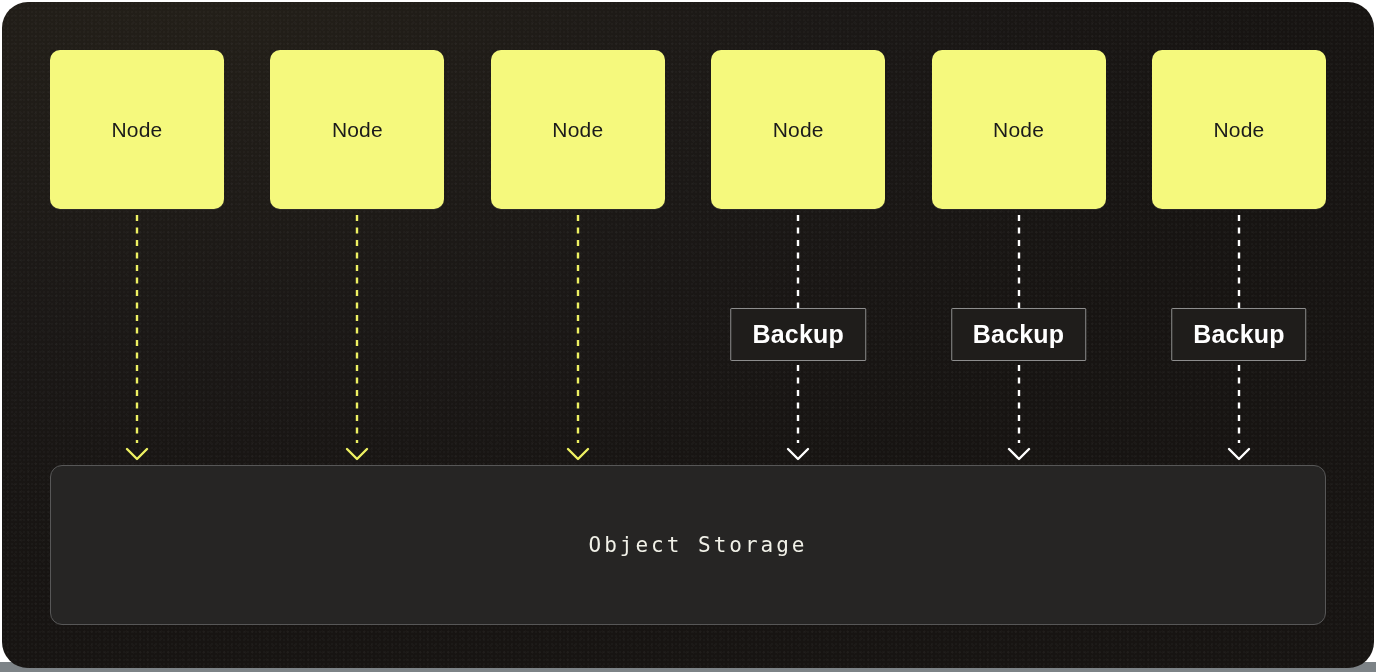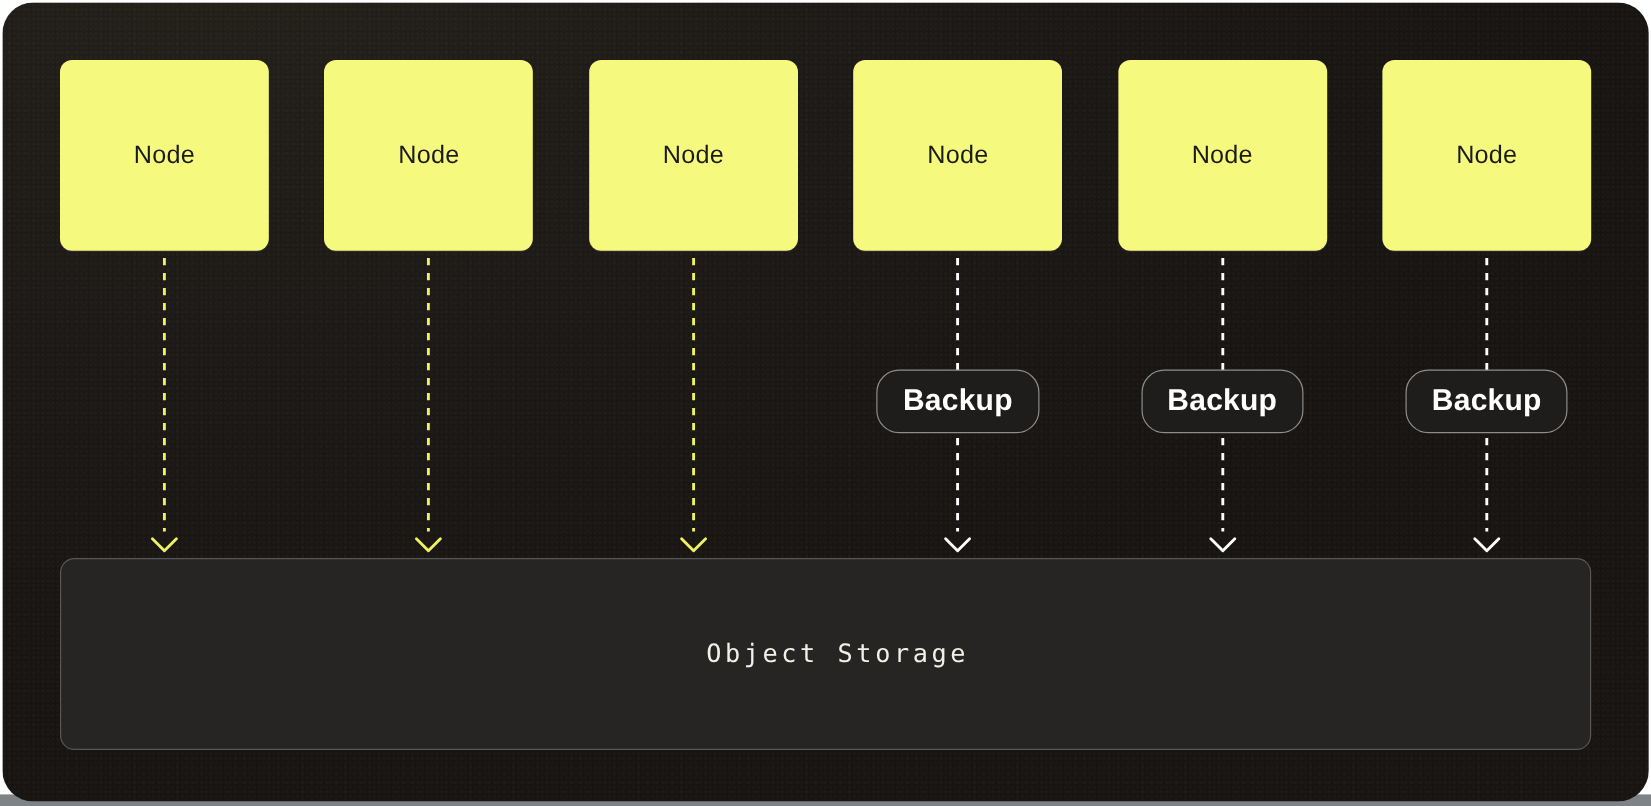--- a/index.html
+++ b/index.html
@@ -70,21 +70,21 @@
     display: block;
     margin-top: 0;
   }
   .backup {
     position: absolute;
     top: 258px;
     left: 50%;
     transform: translateX(-50%);
     background: var(--backup-bg, #1f1d1b);
     border: 1.5px solid var(--backup-border, #8d8d8d);
-    border-radius: 19px;
+    border-radius: 1px;
     padding: 11px 21px;
     z-index: 2;
     white-space: nowrap;
   }
   .backup-label {
     color: var(--backup-text, #ffffff);
     font-size: 25px;
     font-weight: 600;
     letter-spacing: 0.2px;
   }

